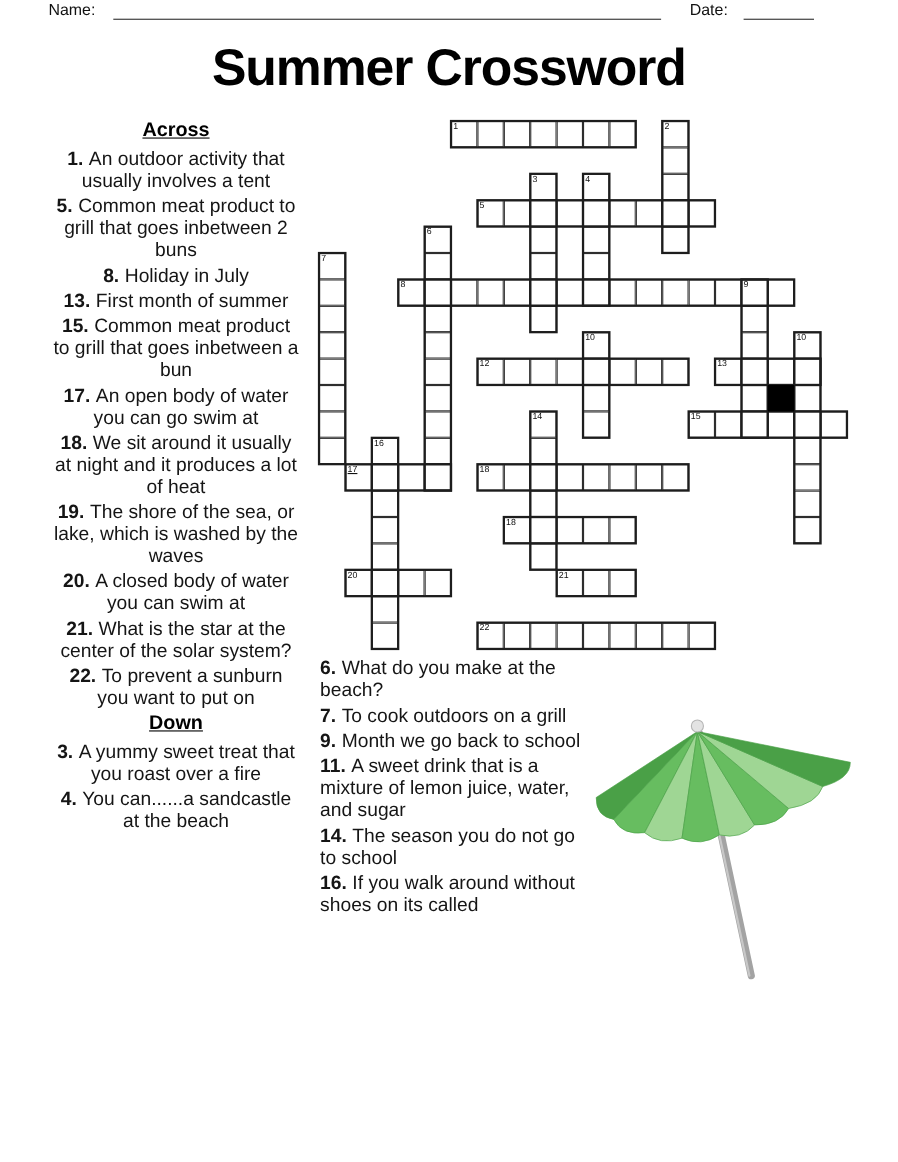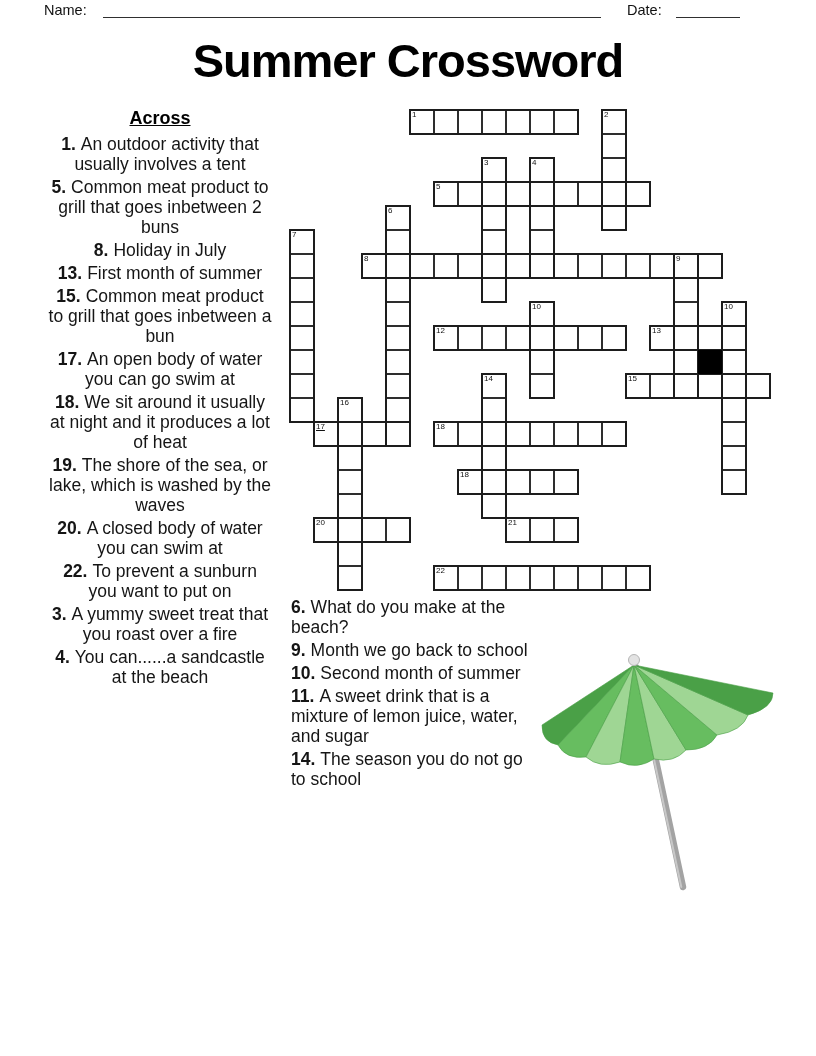--- a/index.html
+++ b/index.html
@@ -42,30 +42,33 @@
       <div class="section-header">Across</div>
       <div class="clue"><span class="cnum">1.</span><span class="ctext">An outdoor activity that usually involves a tent</span></div>
       <div class="clue"><span class="cnum">5.</span><span class="ctext">Common meat product to grill that goes inbetween 2 buns</span></div>
       <div class="clue"><span class="cnum">8.</span><span class="ctext">Holiday in July</span></div>
       <div class="clue"><span class="cnum">13.</span><span class="ctext">First month of summer</span></div>
       <div class="clue"><span class="cnum">15.</span><span class="ctext">Common meat product to grill that goes inbetween a bun</span></div>
       <div class="clue"><span class="cnum">17.</span><span class="ctext">An open body of water you can go swim at</span></div>
       <div class="clue"><span class="cnum">18.</span><span class="ctext">We sit around it usually at night and it produces a lot of heat</span></div>
       <div class="clue"><span class="cnum">19.</span><span class="ctext">The shore of the sea, or lake, which is washed by the waves</span></div>
       <div class="clue"><span class="cnum">20.</span><span class="ctext">A closed body of water you can swim at</span></div>
+      <div class="clue"><span class="cnum">21.</span><span class="ctext">What is the star at the center of the solar system?</span></div>
       <div class="clue"><span class="cnum">22.</span><span class="ctext">To prevent a sunburn you want to put on</span></div>
+      <div class="section-header">Down</div>
       <div class="clue"><span class="cnum">3.</span><span class="ctext">A yummy sweet treat that you roast over a fire</span></div>
       <div class="clue"><span class="cnum">4.</span><span class="ctext">You can......a sandcastle at the beach</span></div>
     </div>
   <div id="mid-col" class="clue-col">
       <div class="clue"><span class="cnum">6.</span><span class="ctext">What do you make at the beach?</span></div>
+      <div class="clue"><span class="cnum">7.</span><span class="ctext">To cook outdoors on a grill</span></div>
       <div class="clue"><span class="cnum">9.</span><span class="ctext">Month we go back to school</span></div>
-      <div class="clue"><span class="cnum">10.</span><span class="ctext">Second month of summer</span></div>
       <div class="clue"><span class="cnum">11.</span><span class="ctext">A sweet drink that is a mixture of lemon juice, water, and sugar</span></div>
       <div class="clue"><span class="cnum">14.</span><span class="ctext">The season you do not go to school</span></div>
+      <div class="clue"><span class="cnum">16.</span><span class="ctext">If you walk around without shoes on its called</span></div>
     </div>
 
   <div id="grid">
       <div class="cell" style="left: 410px; top: 110px; border-color: rgb(46, 46, 46);"></div>
       <div class="cell" style="left: 434px; top: 110px; border-color: rgb(46, 46, 46);"></div>
       <div class="cell" style="left: 458px; top: 110px; border-color: rgb(46, 46, 46);"></div>
       <div class="cell" style="left: 482px; top: 110px; border-color: rgb(46, 46, 46);"></div>
       <div class="cell" style="left: 506px; top: 110px; border-color: rgb(46, 46, 46);"></div>
       <div class="cell" style="left: 530px; top: 110px; border-color: rgb(46, 46, 46);"></div>
       <div class="cell" style="left: 554px; top: 110px; border-color: rgb(46, 46, 46);"></div>

